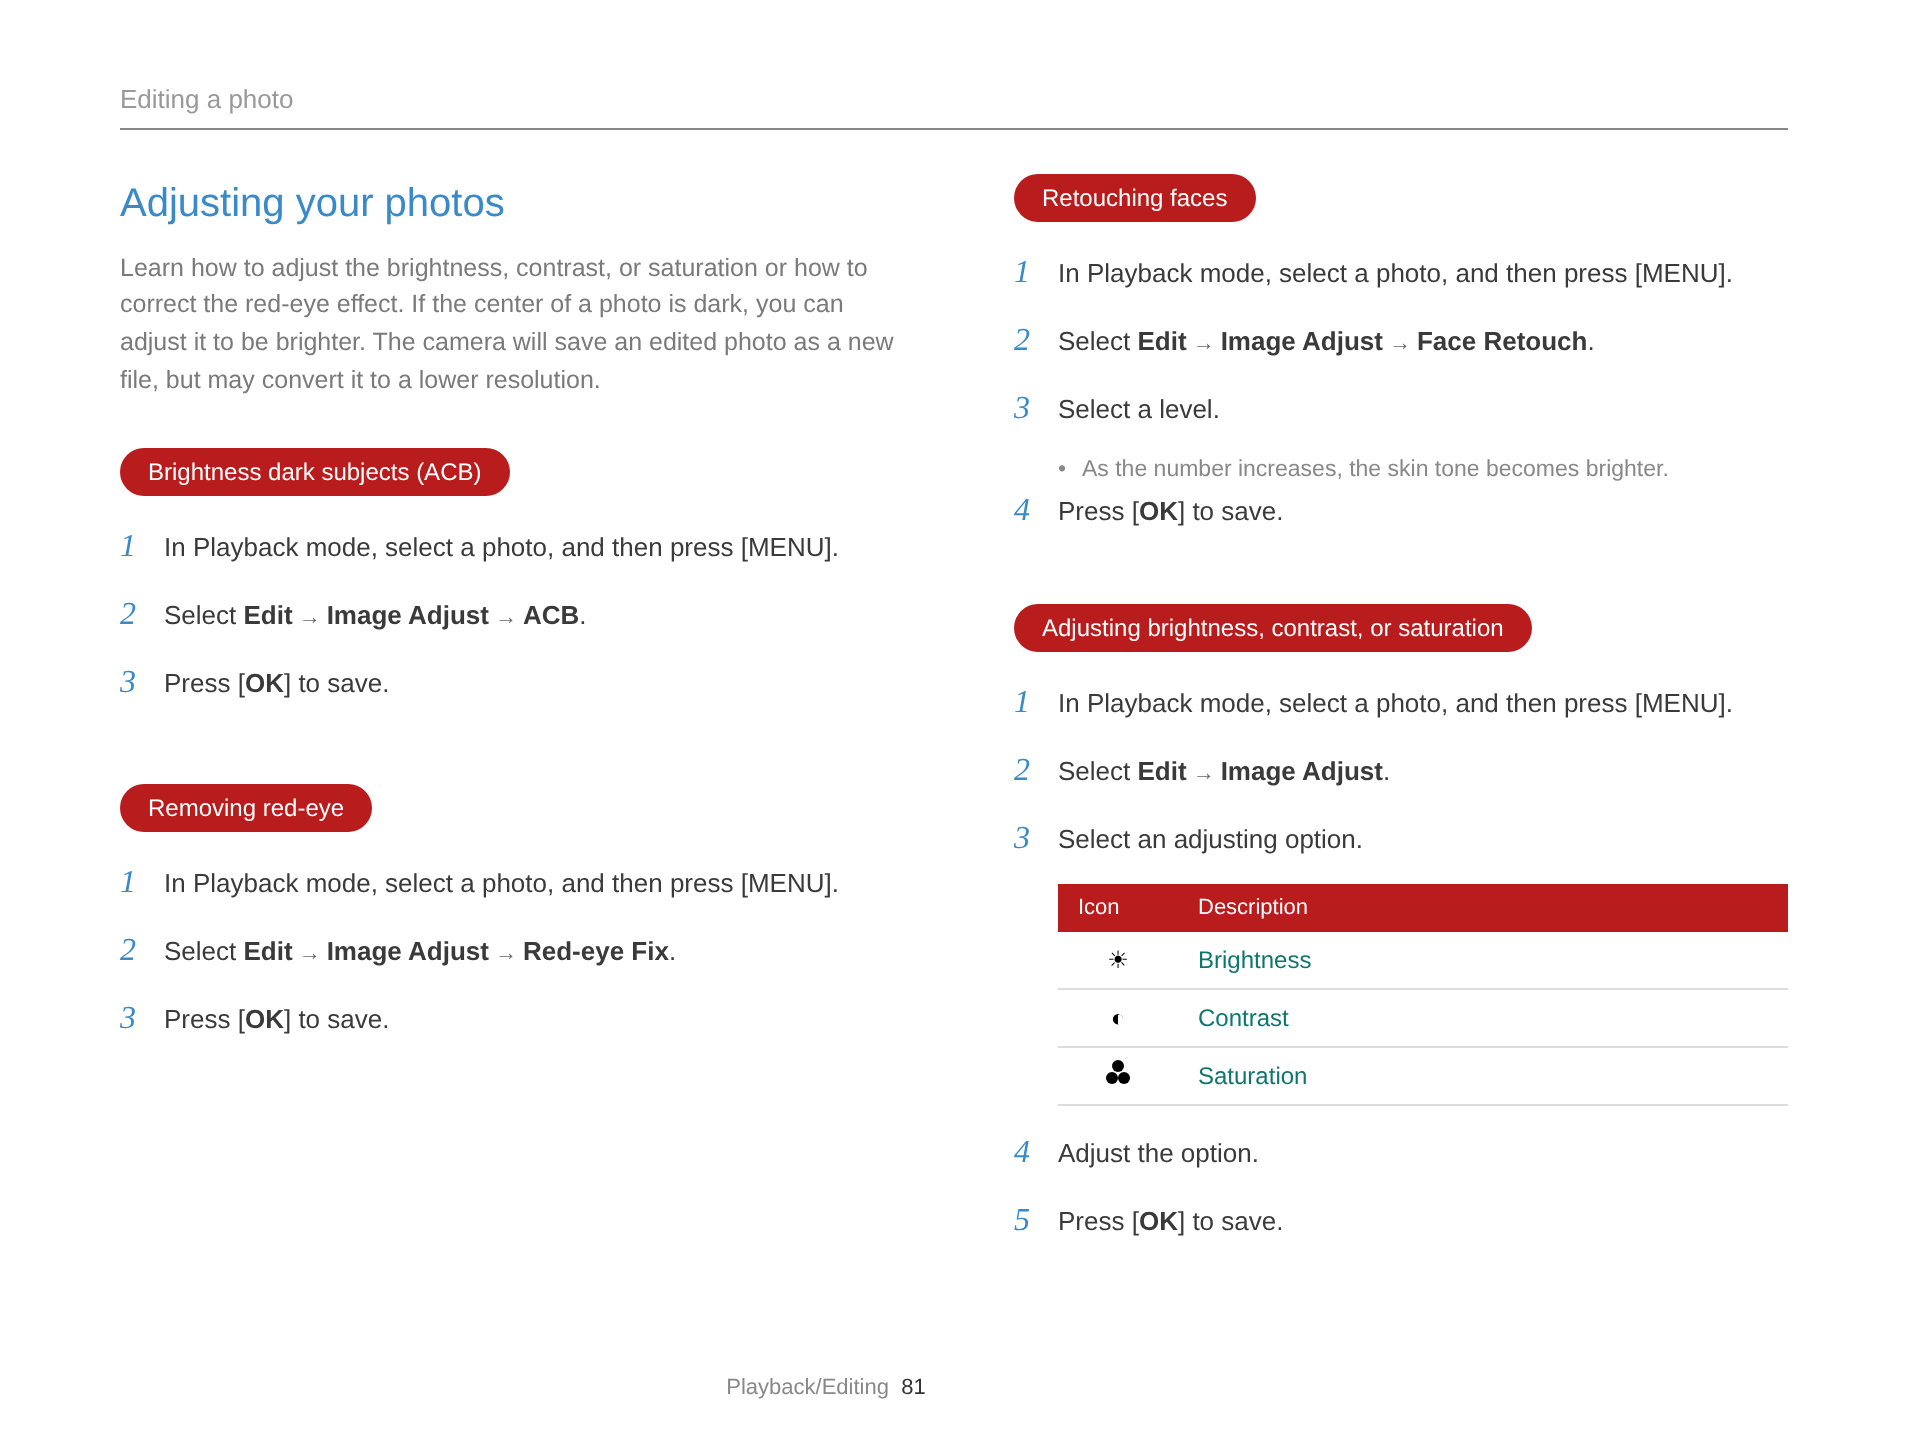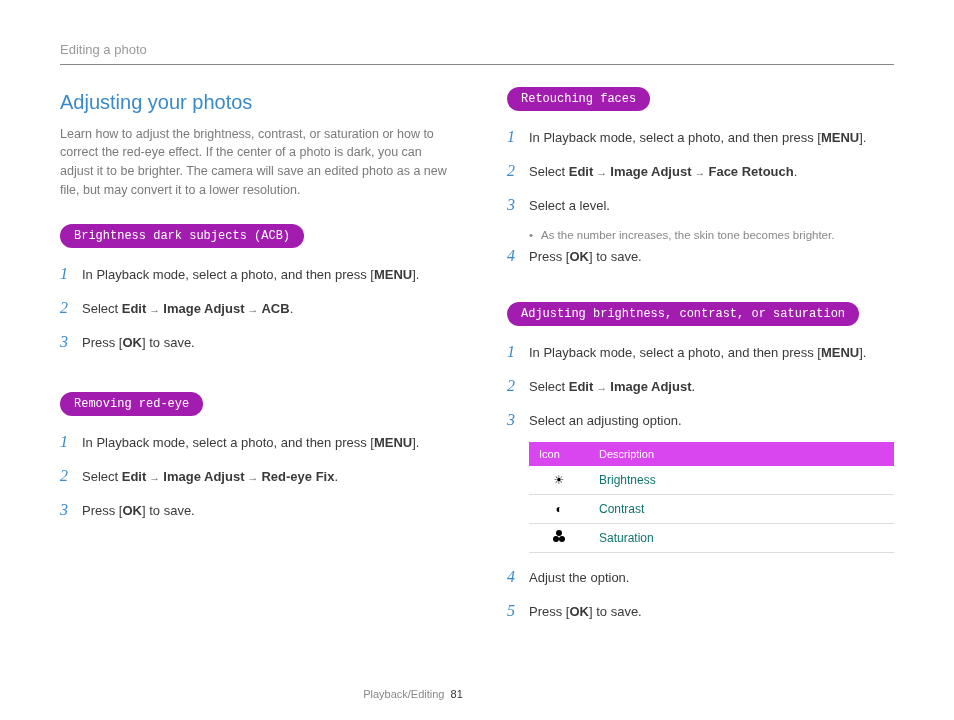--- a/index.html
+++ b/index.html
@@ -27,55 +27,54 @@
   .col { flex: 1; }
   h1.section-title {
     color: #3a8ac9;
     font-weight: 400;
     font-size: 20px;
     margin-bottom: 8px;
   }
   .intro { color: #7a7a7a; font-size: 12.5px; margin-bottom: 14px; }
   .pill {
     display: inline-block;
-    background: #a21caf;
+    background: #b91c1c;
     color: #fff;
     border-radius: 14px;
     padding: 3px 14px;
     font-size: 12px;
     margin-bottom: 14px;
     margin-top: 10px;
-    font-family: Liberation Mono, monospace;
   }
   .steps { list-style: none; padding-left: 0; }
   .step { display: flex; align-items: baseline; margin-bottom: 10px; }
   .step-num {
     font-style: italic;
     font-family: Georgia, serif;
     color: #3a8ac9;
     font-size: 16px;
     width: 22px;
     flex-shrink: 0;
   }
   .step-text { flex: 1; color: #3a3a3a; }
   .step-text .strong { font-weight: bold; }
   .step-sub { margin-left: 22px; font-size: 11.5px; color: #888; display: flex; }
   .step-sub .bullet { width: 12px; flex-shrink:0; }
-  .menu-label { font-weight: bold; }
+  .menu-label { font-weight: normal; }
   .ok-icon { font-weight: bold; text-align: center; }
   .arrow { display:inline-block; margin: 0 3px; color:#666; font-size:11px; }
   table.icon-table {
     border-collapse: collapse;
     width: 100%;
     margin: 6px 0 12px 22px;
     width: calc(100% - 22px);
     font-size: 12px;
   }
   table.icon-table th {
-    background: #d946ef;
+    background: #b91c1c;
     color: #fff;
     text-align: left;
     padding: 4px 10px;
     font-weight: normal;
     font-size: 11px;
   }
   table.icon-table td {
     border-bottom: 1px solid #ddd;
     padding: 5px 10px;
     color: #0f766e;

